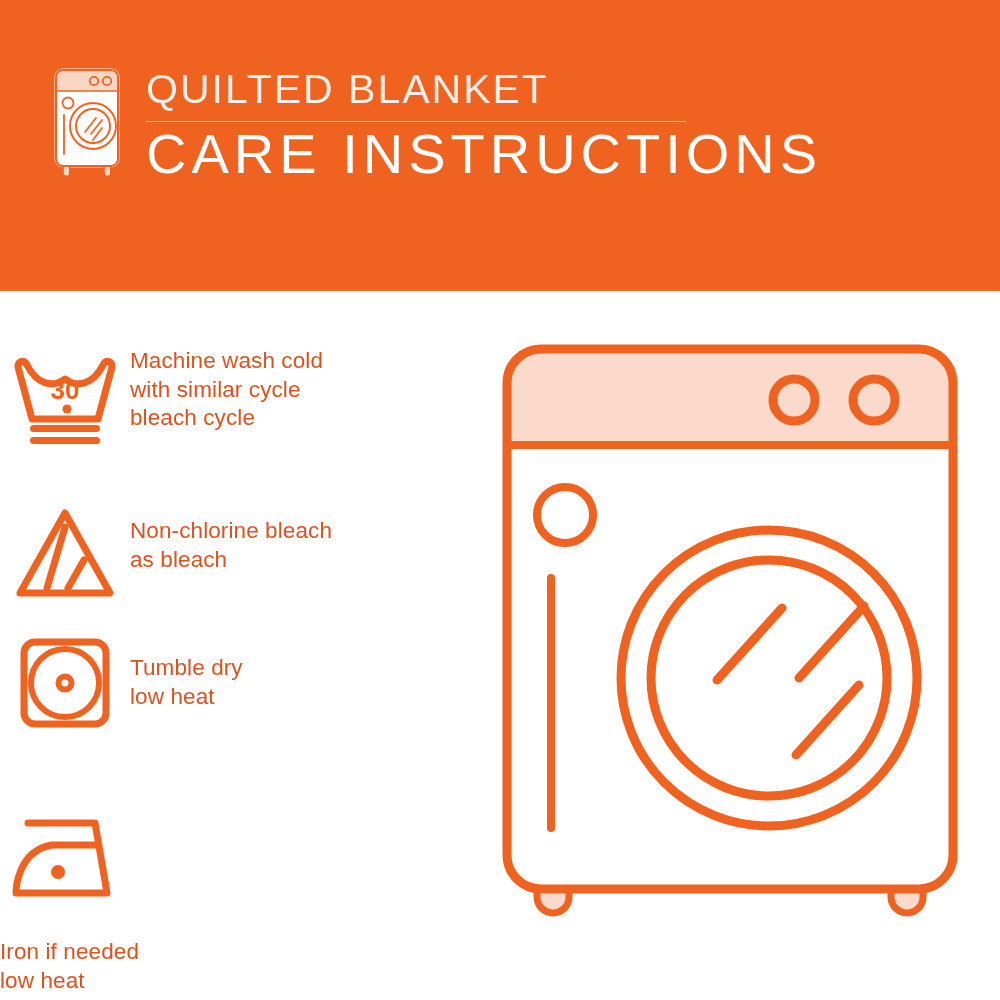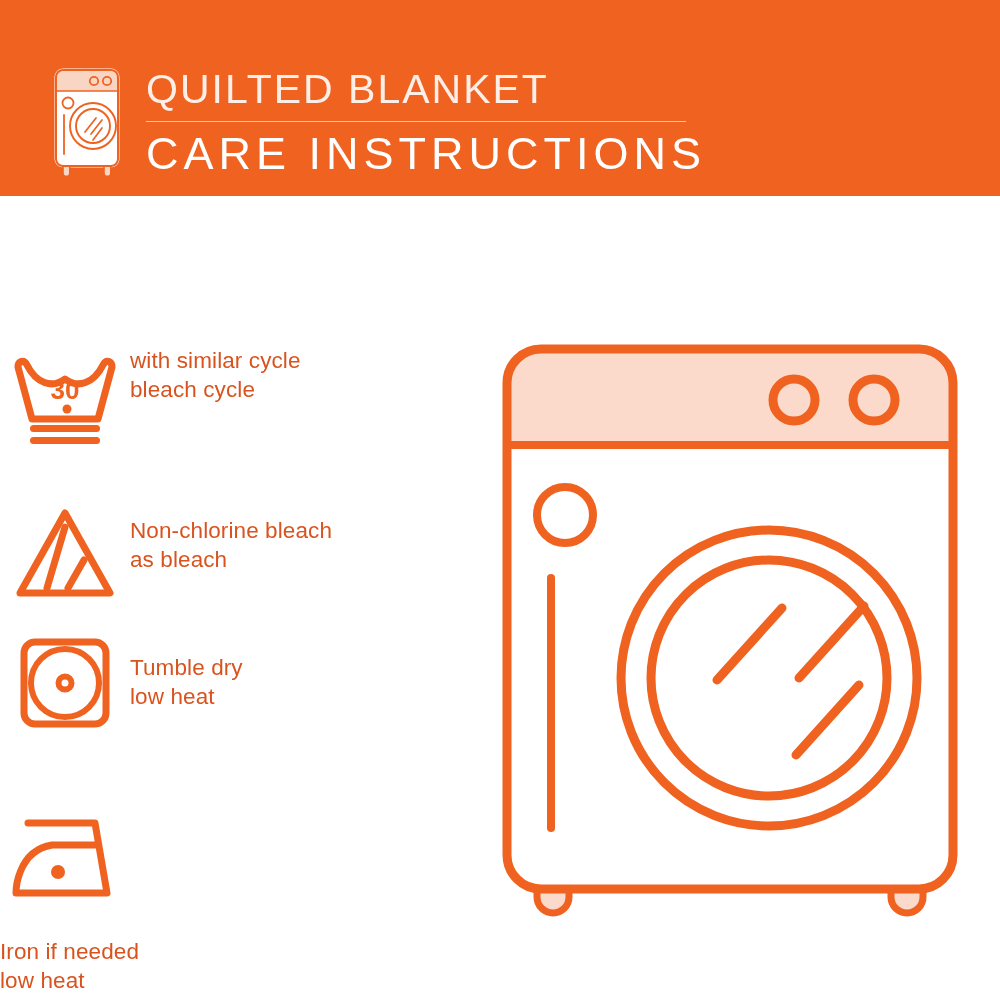--- a/index.html
+++ b/index.html
@@ -14,21 +14,21 @@
     overflow: hidden;
     position: relative;
   }
 
   
   #header {
     position: absolute;
     left: 0;
     top: 0;
     width: 1000px;
-    height: 196px;
+    height: 291px;
     background: #EF6220;
   }
   #header-logo {
     position: absolute;
     left: 44px;
     top: 62px;
     width: 86px;
     height: 116px;
   }
   #header-text {
@@ -46,21 +46,21 @@
     white-space: nowrap;
   }
   #title-rule {
     width: 540px;
     height: 1px;
     background: #F7C6AE;
     margin: 7px 0 4px 0;
   }
   #title-sub {
     color: #FFFFFF;
-    font-size: 45px;
+    font-size: 56px;
     font-weight: 300;
     letter-spacing: 5.0px;
     line-height: 56px;
     white-space: nowrap;
   }
 
   
   #care-list {
     position: absolute;
     left: 0;
@@ -162,20 +162,21 @@
         <path d="M8 18 C8 12, 14 10, 17 16 C26 34, 42 40, 55 30
                  C68 40, 84 34, 93 16 C96 10, 102 12, 102 18
                  L88 70 L22 70 Z" fill="none" stroke="#EF6220" stroke-width="7" stroke-linejoin="round" stroke-linecap="round"></path>
         <text x="55" y="50" text-anchor="middle" font-family="Liberation Sans, sans-serif" font-size="26" font-weight="bold" fill="#EF6220">30</text>
         <circle cx="57" cy="60" r="4.5" fill="#EF6220"></circle>
         <rect x="20" y="76" width="70" height="7" rx="3.5" fill="#EF6220"></rect>
         <rect x="20" y="88" width="70" height="7" rx="3.5" fill="#EF6220"></rect>
       </svg>
     </div>
     <div class="care-label">
+      <div>Machine wash cold</div>
       <div>with similar cycle</div>
       <div>bleach cycle</div>
     </div>
   </div>
 
   <div class="care-row" id="row-bleach">
     <div class="care-icon">
       <svg viewBox="0 0 110 96" width="110" height="96">
         <path d="M55 8 L100 88 L10 88 Z" fill="none" stroke="#EF6220" stroke-width="7" stroke-linejoin="round"></path>
         <line x1="55" y1="22" x2="37" y2="83" stroke="#EF6220" stroke-width="7" stroke-linecap="round"></line>

